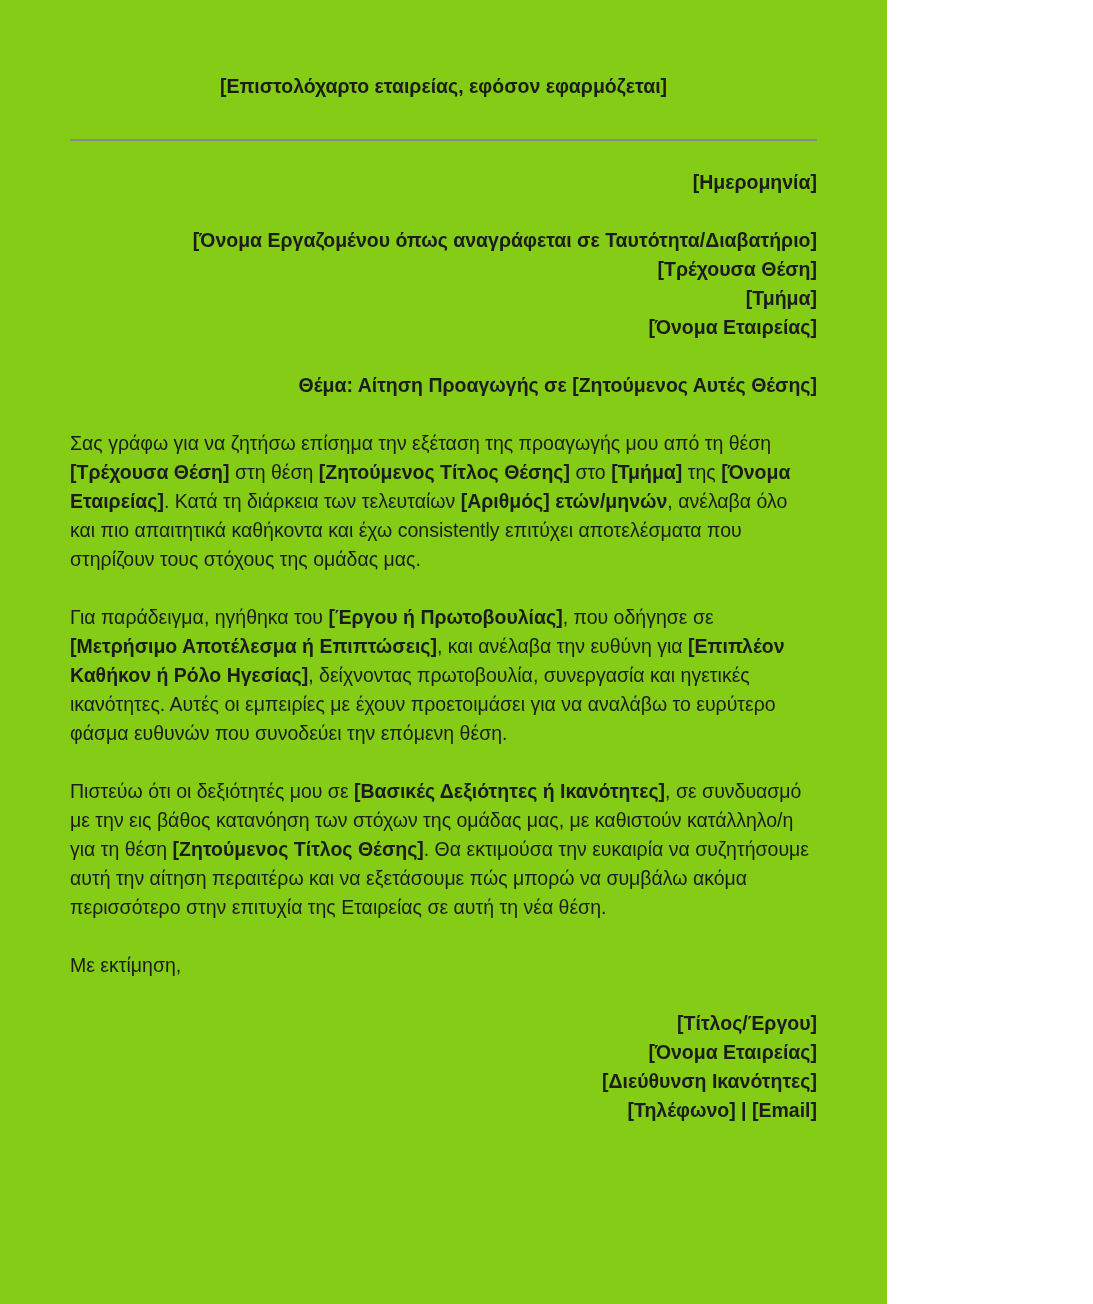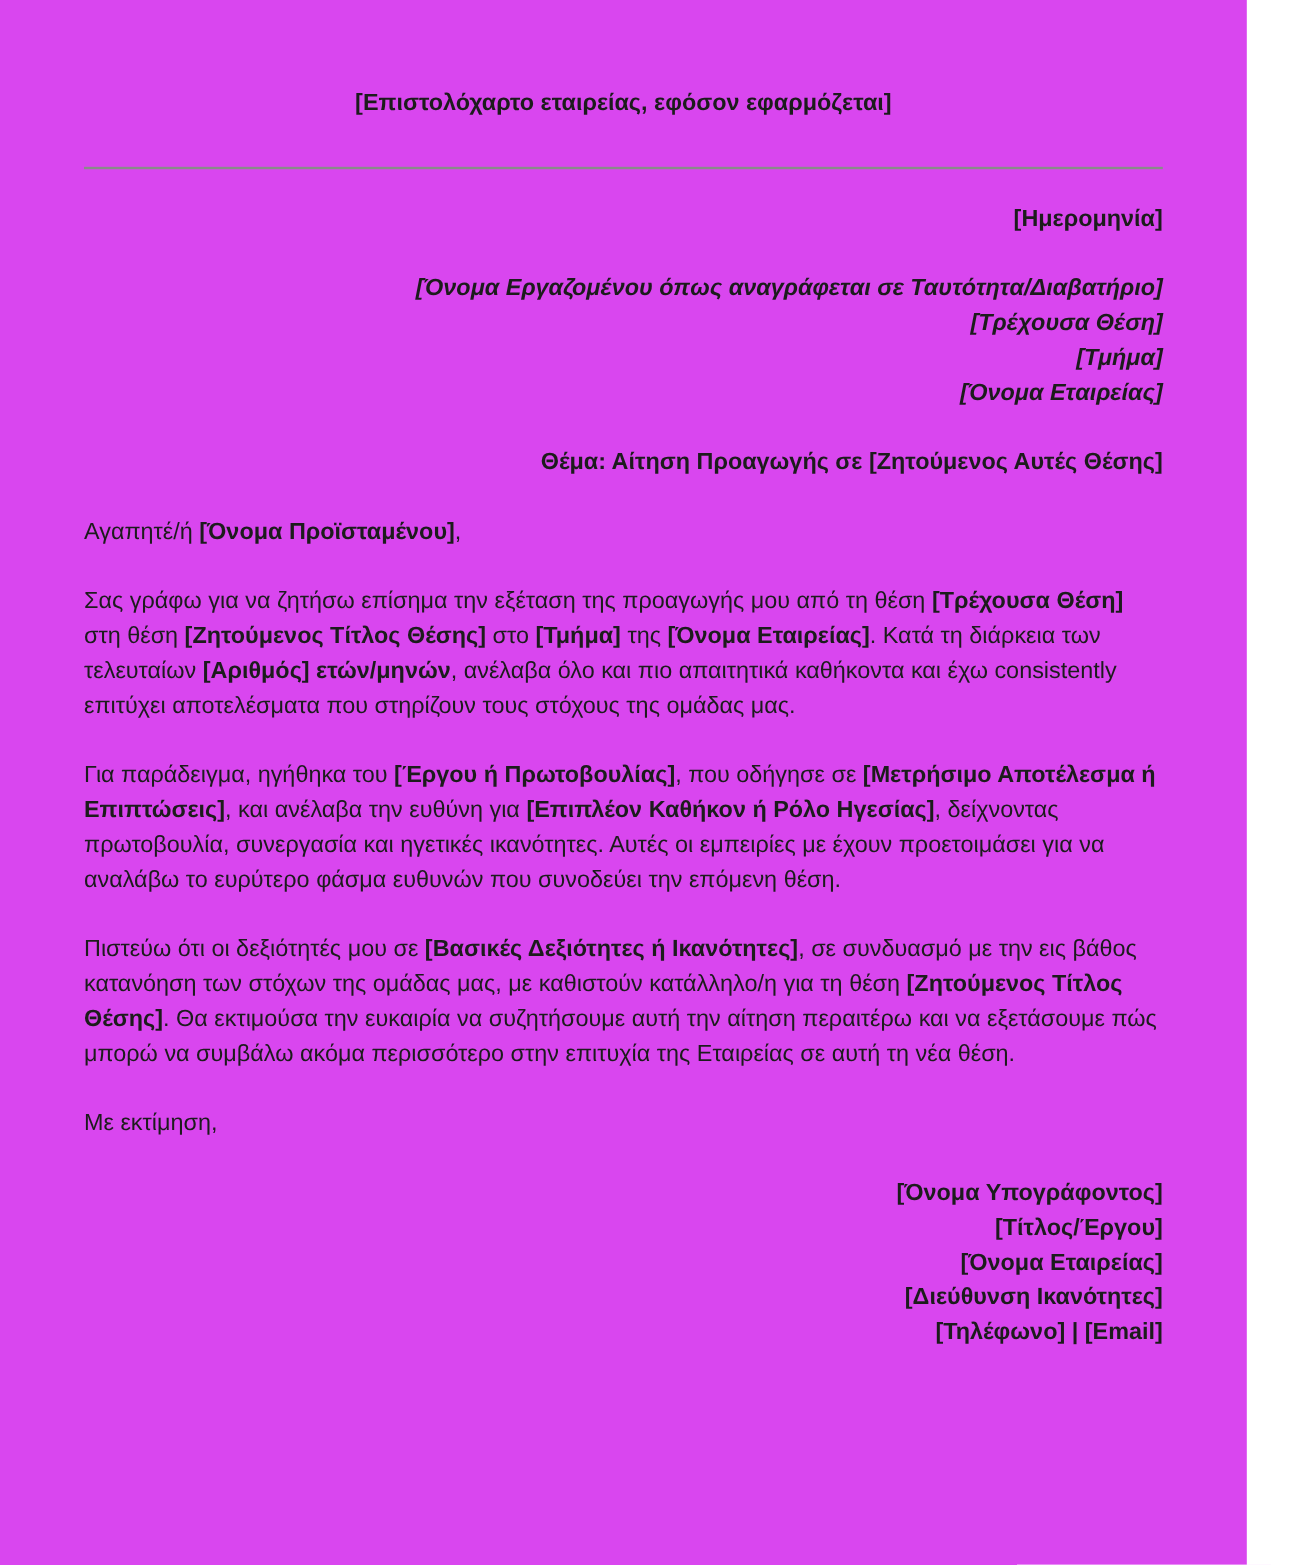--- a/index.html
+++ b/index.html
@@ -8,26 +8,26 @@
     background: #ffffff;
   }
   body {
     width: 1093px;
     font-family: "Liberation Sans", "DejaVu Sans", sans-serif;
     color: #1c1c1c;
     -webkit-font-smoothing: antialiased;
   }
   .page {
     box-sizing: border-box;
-    width: 1039px;
+    width: 887px;
     min-height: 1304px;
     padding: 72px 70px 40px 70px;
     font-size: 19.5px;
     line-height: 29px;
-    background: #d946ef;
+    background: #84cc16;
   }
   .letterhead {
     text-align: center;
     font-weight: 700;
     margin: 0 0 38px 0;
   }
   .divider {
     border: none;
     border-top: 2px solid #8a8a8a;
     margin: 0 0 27px 0;
@@ -42,21 +42,20 @@
   }
   .mb {
     margin: 0 0 29px 0;
   }
   .para {
     margin: 0 0 29px 0;
     max-width: 945px;
   }
   .block {
     margin: 16px 0 29px 0;
-    font-style: italic;
   }
   .sig-block {
     margin: 0;
   }
 </style>
 </head>
 <body>
 
 <div class="page">
 
@@ -68,32 +67,30 @@
 
   <div class="block">
     <p class="line b">[Όνομα Εργαζομένου όπως αναγράφεται σε Ταυτότητα/Διαβατήριο]</p>
     <p class="line b">[Τρέχουσα Θέση]</p>
     <p class="line b">[Τμήμα]</p>
     <p class="line b">[Όνομα Εταιρείας]</p>
   </div>
 
   <p class="line b mb">Θέμα: Αίτηση Προαγωγής σε [Ζητούμενος Αυτές Θέσης]</p>
 
-  <p class="para"><span>Αγαπητέ/ή </span><span class="b">[Όνομα Προϊσταμένου]</span><span>,</span></p>
 
   <p class="para"><span>Σας γράφω για να ζητήσω επίσημα την εξέταση της προαγωγής μου από τη θέση </span><span class="b">[Τρέχουσα Θέση]</span><span> στη θέση </span><span class="b">[Ζητούμενος Τίτλος Θέσης]</span><span> στο </span><span class="b">[Τμήμα]</span><span> της </span><span class="b">[Όνομα Εταιρείας]</span><span>. Κατά τη διάρκεια των τελευταίων </span><span class="b">[Αριθμός] ετών/μηνών</span><span>, ανέλαβα όλο και πιο απαιτητικά καθήκοντα και έχω consistently επιτύχει αποτελέσματα που στηρίζουν τους στόχους της ομάδας μας.</span></p>
 
   <p class="para"><span>Για παράδειγμα, ηγήθηκα του </span><span class="b">[Έργου ή Πρωτοβουλίας]</span><span>, που οδήγησε σε </span><span class="b">[Μετρήσιμο Αποτέλεσμα ή Επιπτώσεις]</span><span>, και ανέλαβα την ευθύνη για </span><span class="b">[Επιπλέον Καθήκον ή Ρόλο Ηγεσίας]</span><span>, δείχνοντας πρωτοβουλία, συνεργασία και ηγετικές ικανότητες. Αυτές οι εμπειρίες με έχουν προετοιμάσει για να αναλάβω το ευρύτερο φάσμα ευθυνών που συνοδεύει την επόμενη θέση.</span></p>
 
   <p class="para"><span>Πιστεύω ότι οι δεξιότητές μου σε </span><span class="b">[Βασικές Δεξιότητες ή Ικανότητες]</span><span>, σε συνδυασμό με την εις βάθος κατανόηση των στόχων της ομάδας μας, με καθιστούν κατάλληλο/η για τη θέση </span><span class="b">[Ζητούμενος Τίτλος Θέσης]</span><span>. Θα εκτιμούσα την ευκαιρία να συζητήσουμε αυτή την αίτηση περαιτέρω και να εξετάσουμε πώς μπορώ να συμβάλω ακόμα περισσότερο στην επιτυχία της Εταιρείας σε αυτή τη νέα θέση.</span></p>
 
 
   <p class="line mb">Με εκτίμηση,</p>
 
   <div class="sig-block">
-    <p class="line b">[Όνομα Υπογράφοντος]</p>
     <p class="line b">[Τίτλος/Έργου]</p>
     <p class="line b">[Όνομα Εταιρείας]</p>
     <p class="line b">[Διεύθυνση Ικανότητες]</p>
     <p class="line b">[Τηλέφωνο] | [Email]</p>
   </div>
 
 </div>
 
 </body></html>

